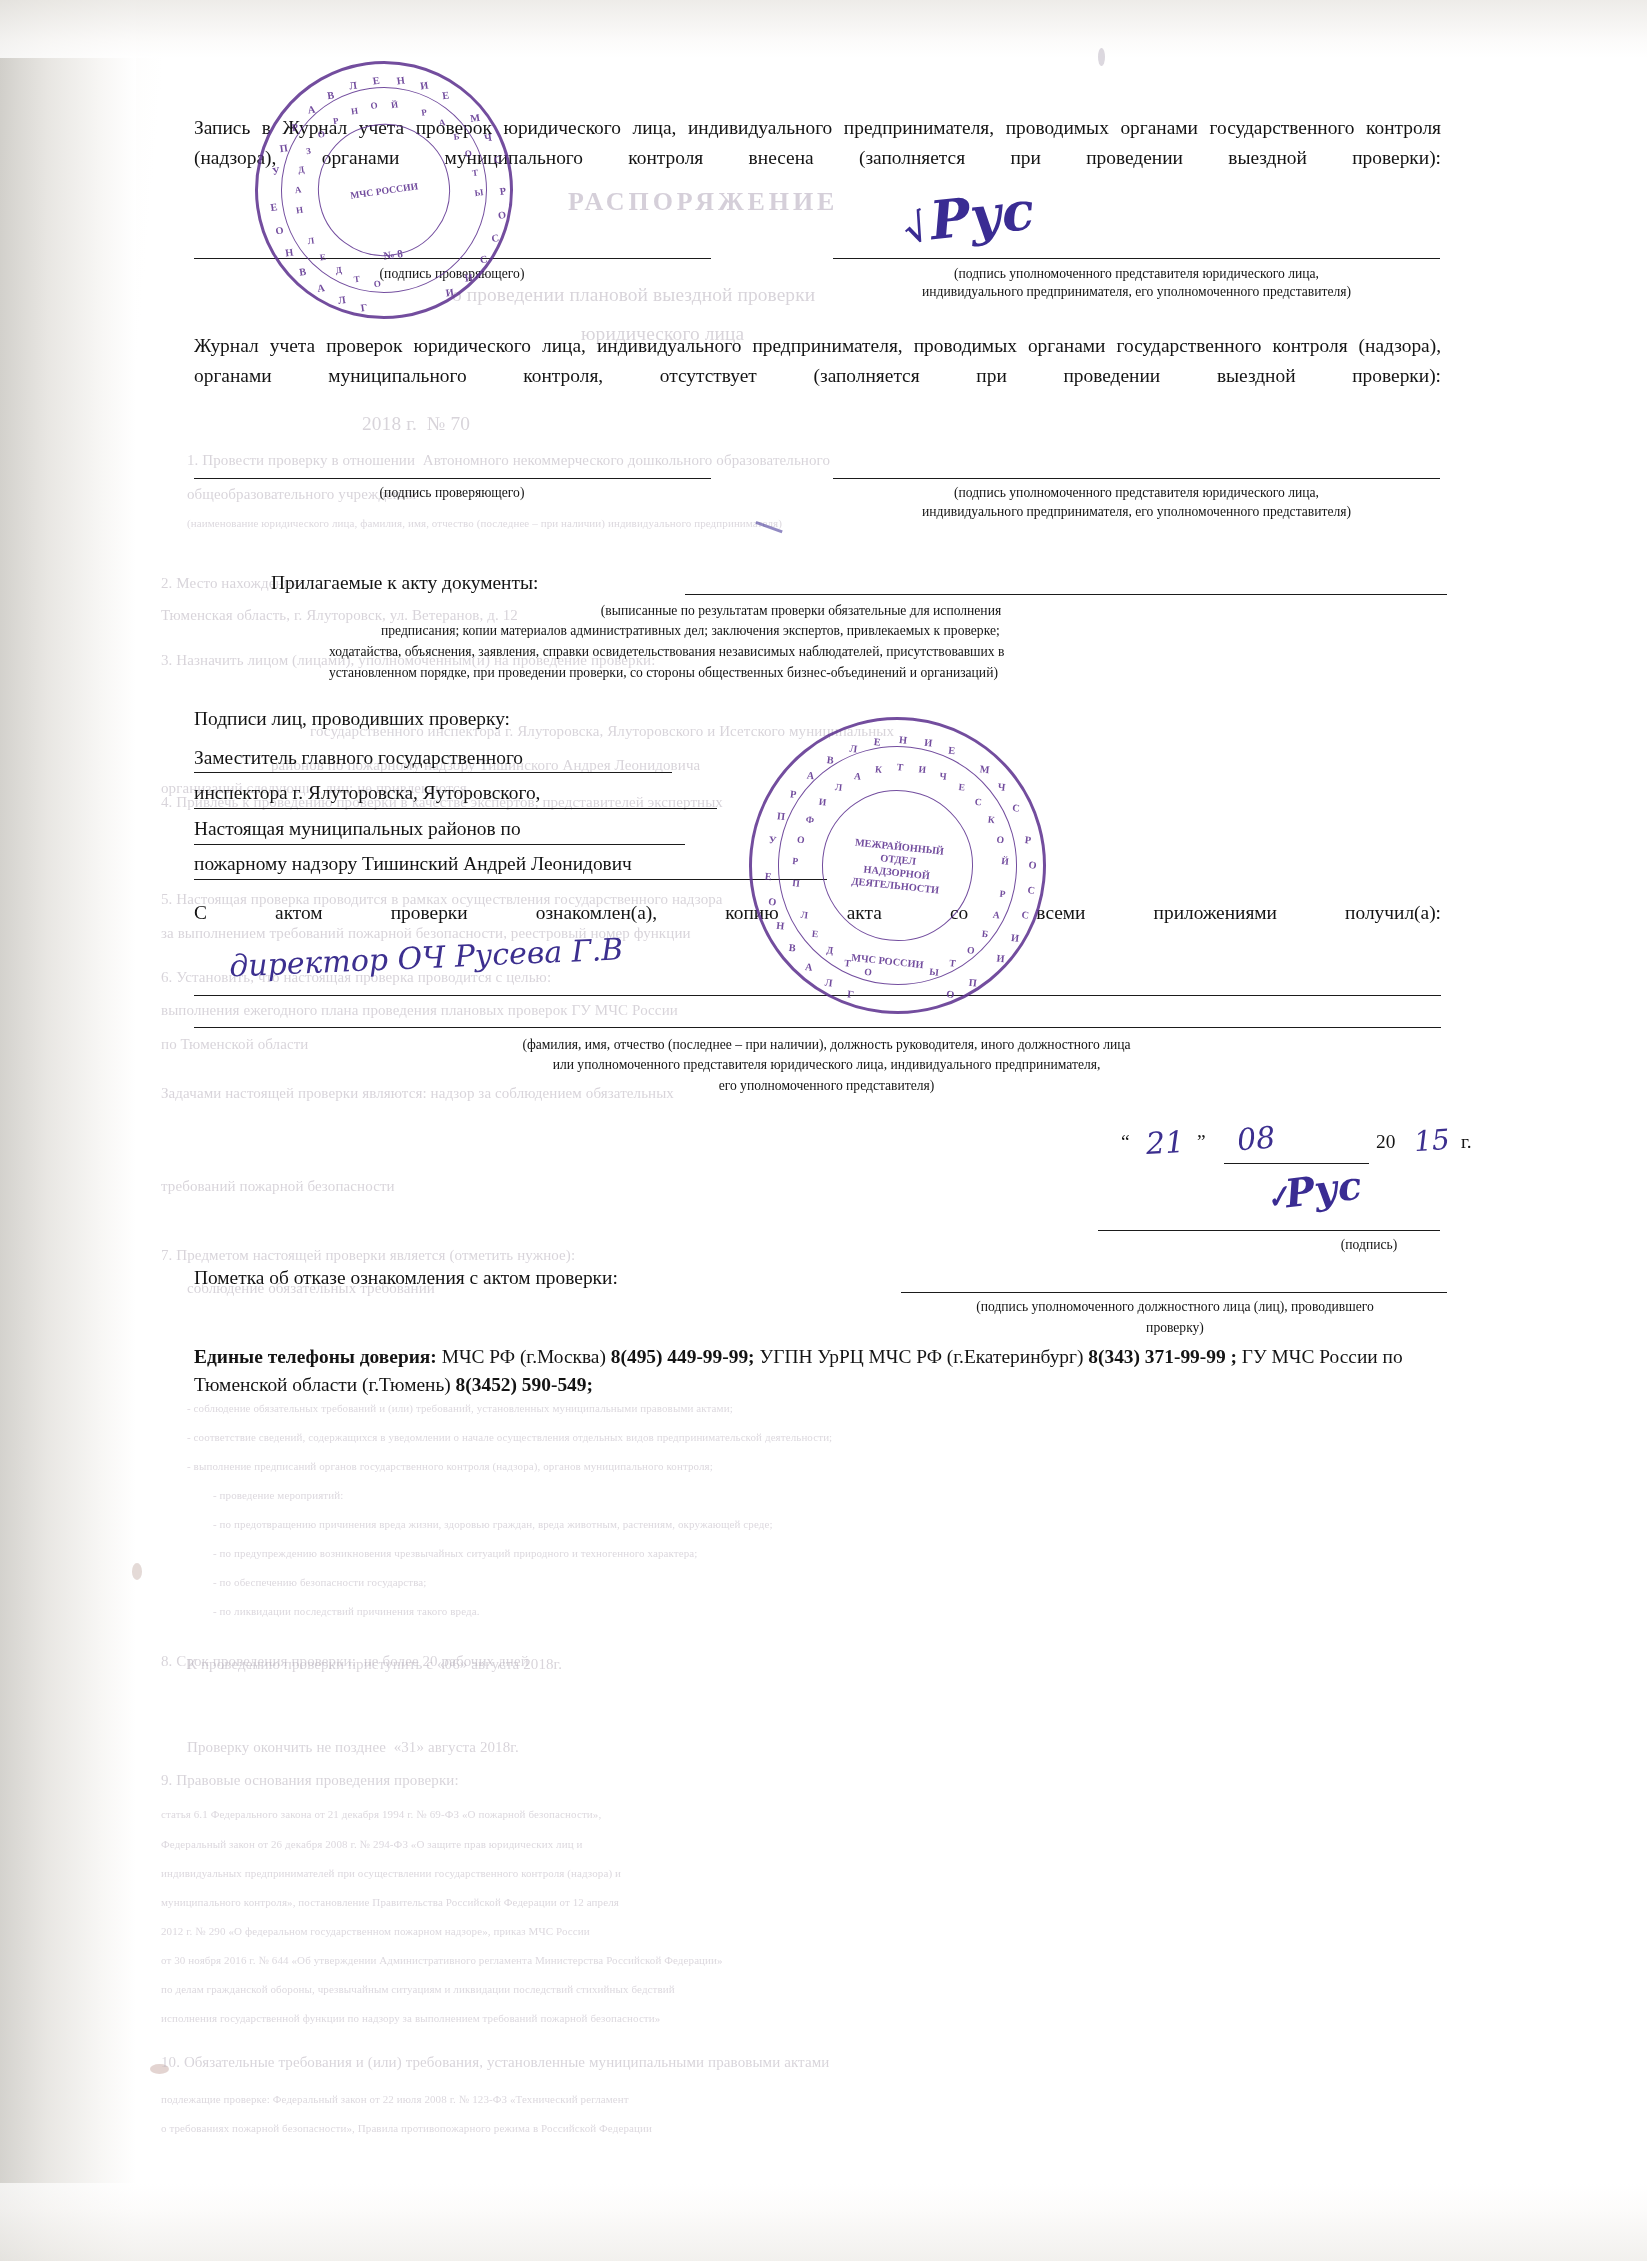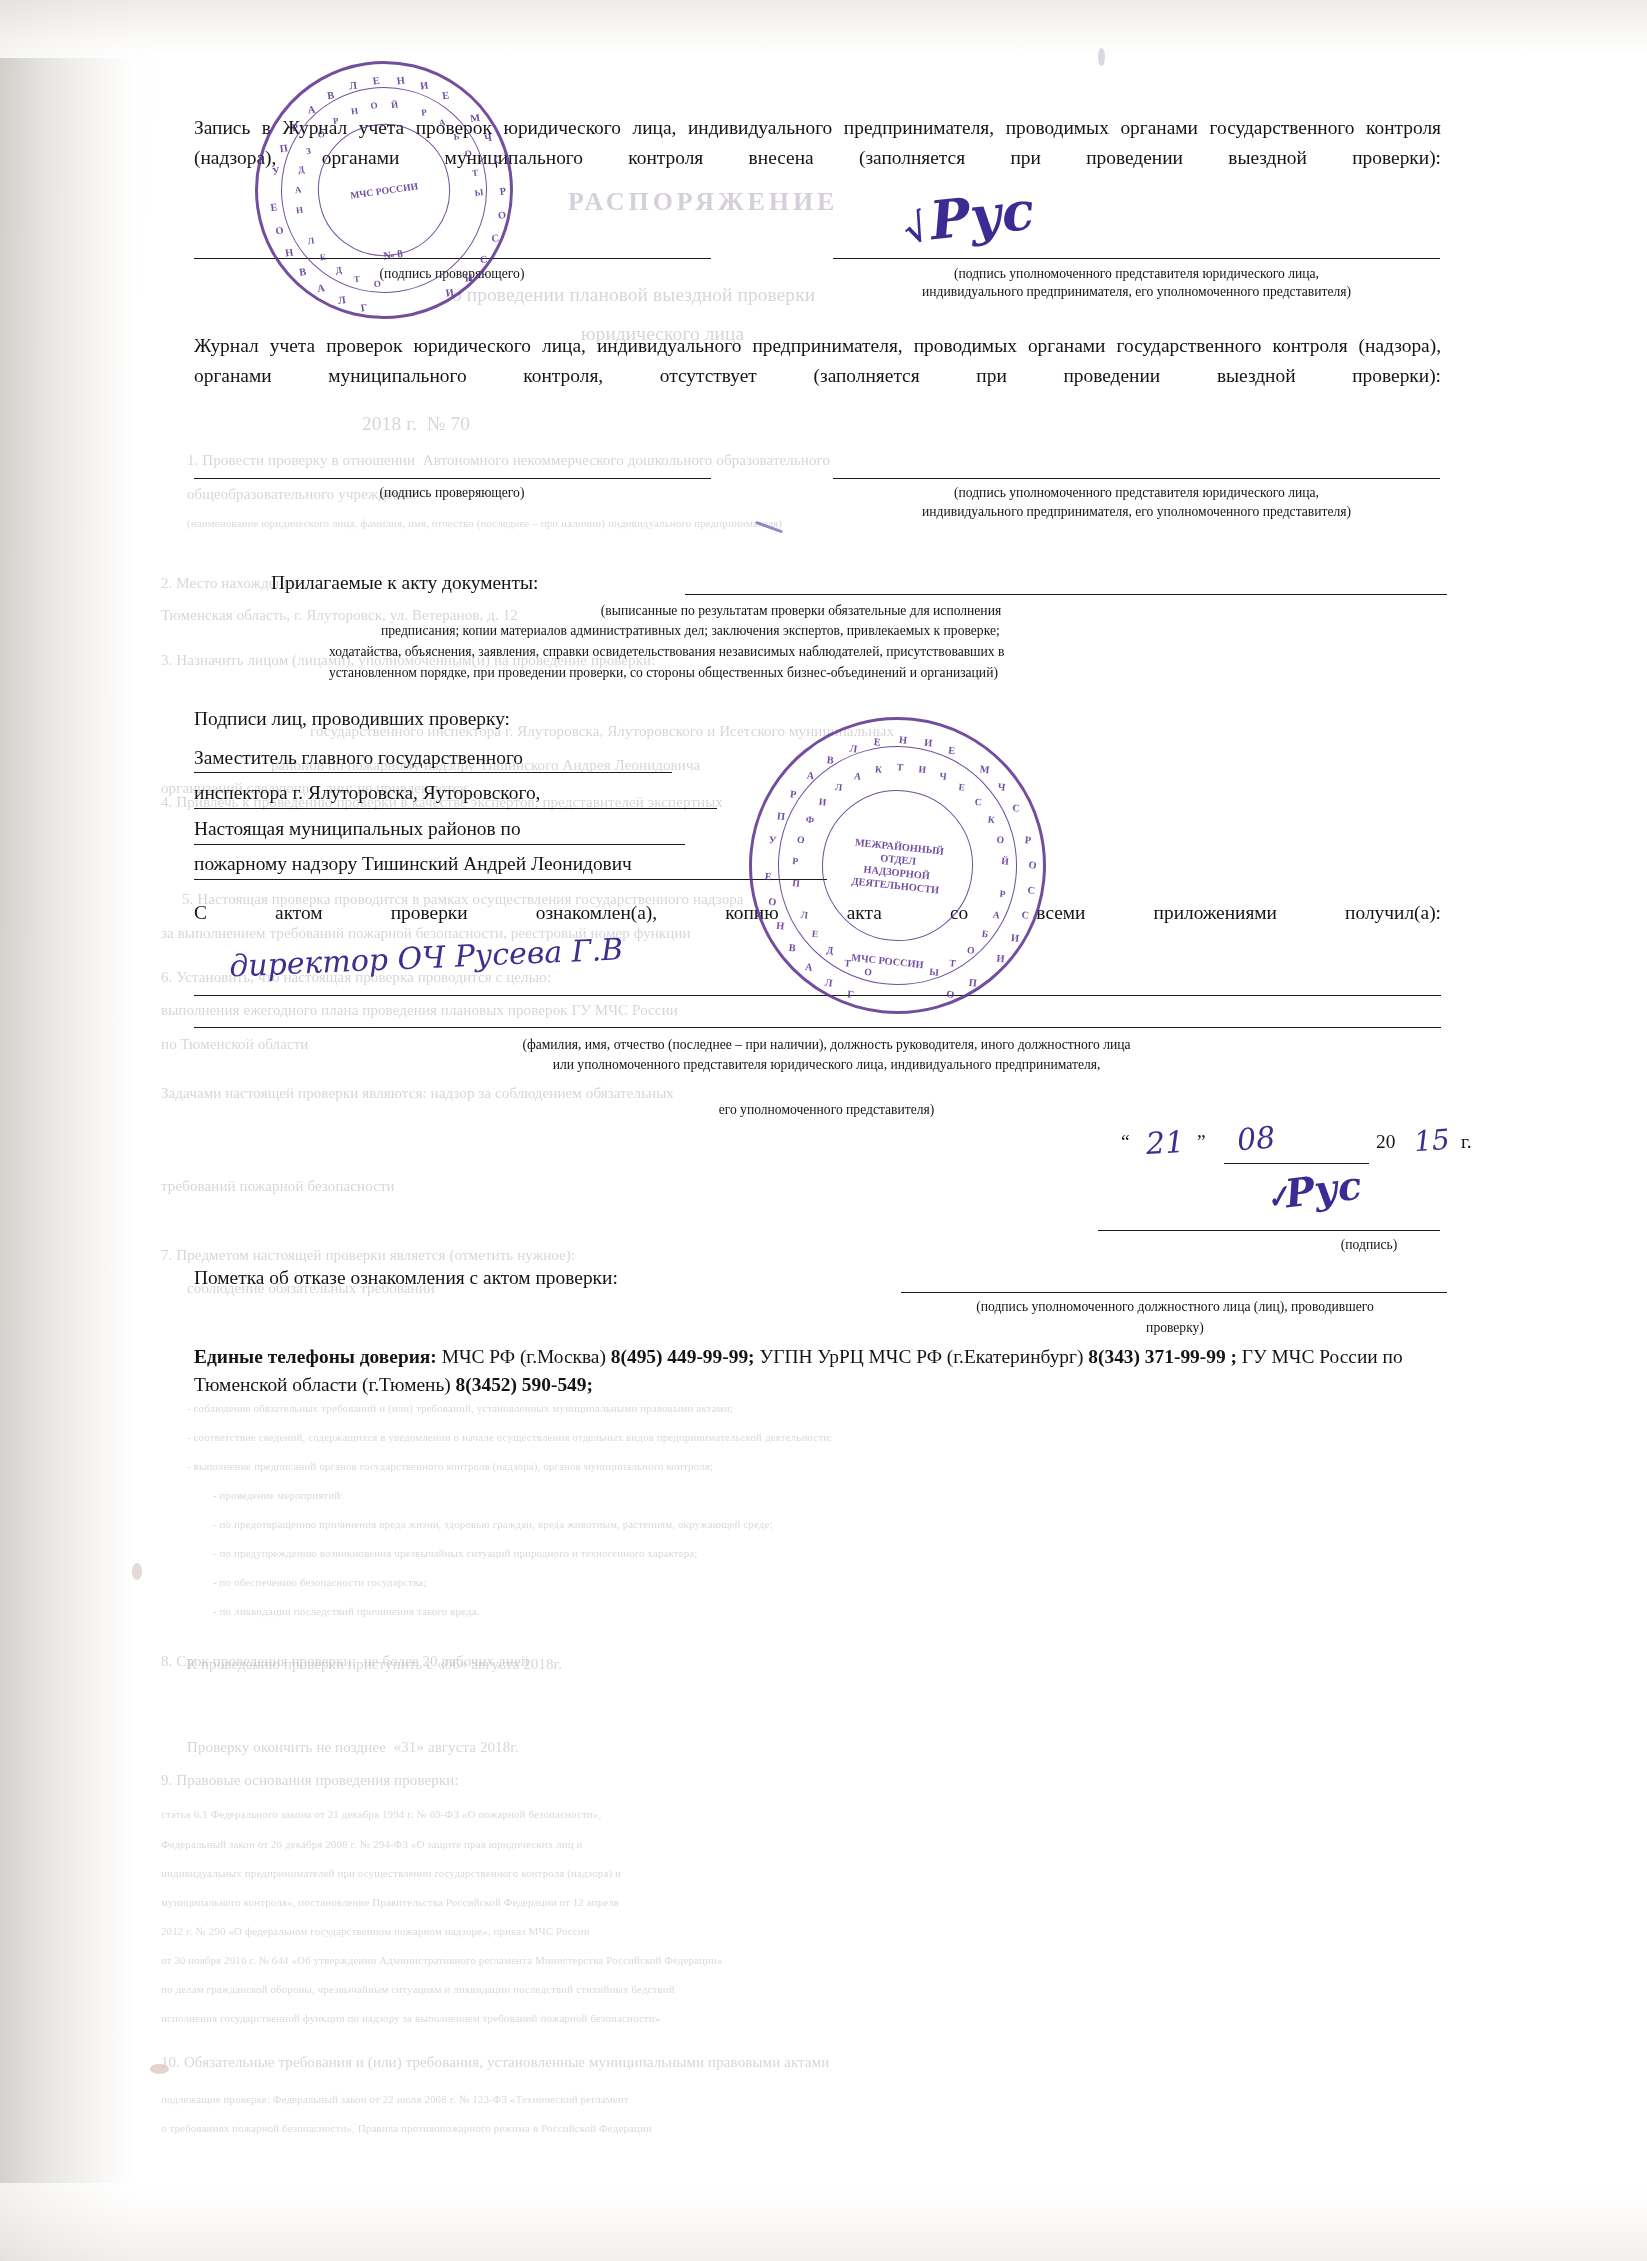--- a/index.html
+++ b/index.html
@@ -145,21 +145,21 @@
   <div class="ghost sm" style="left:187px;top:452px;width:1259px;">1. Провести проверку в отношении  Автономного некоммерческого дошкольного образовательного</div>
   <div class="ghost sm" style="left:187px;top:486px;width:1227px;">общеобразовательного учреждения</div>
   <div class="ghost tiny" style="left:187px;top:517px;width:1227px;">(наименование юридического лица, фамилия, имя, отчество (последнее – при наличии) индивидуального предпринимателя)</div>
   <div class="ghost sm" style="left:161px;top:575px;width:1259px;">2. Место нахождения:</div>
   <div class="ghost sm" style="left:161px;top:607px;width:1259px;">Тюменская область, г. Ялуторовск, ул. Ветеранов, д. 12</div>
   <div class="ghost sm" style="left:161px;top:652px;width:1259px;">3. Назначить лицом (лицами), уполномоченным(и) на проведение проверки:</div>
   <div class="ghost sm" style="left:310px;top:723px;width:1130px;">государственного инспектора г. Ялуторовска, Ялуторовского и Исетского муниципальных</div>
   <div class="ghost sm" style="left:271px;top:757px;width:1150px;">районов по пожарному надзору Тишинского Андрея Леонидовича</div>
   <div class="ghost sm" style="left:161px;top:794px;width:1259px;">4. Привлечь к проведению проверки в качестве экспертов, представителей экспертных</div>
   <div class="ghost sm" style="left:161px;top:780px;width:1259px;">организаций следующих лиц: не привлекаются</div>
-  <div class="ghost sm" style="left:161px;top:891px;width:1259px;margin-left:21px;">5. Настоящая проверка проводится в рамках осуществления государственного надзора</div>
+  <div class="ghost sm" style="left:161px;top:891px;width:1259px;">5. Настоящая проверка проводится в рамках осуществления государственного надзора</div>
   <div class="ghost sm" style="left:161px;top:925px;width:1259px;">за выполнением требований пожарной безопасности, реестровый номер функции</div>
   <div class="ghost sm" style="left:161px;top:969px;width:1259px;">6. Установить, что настоящая проверка проводится с целью:</div>
   <div class="ghost sm" style="left:161px;top:1002px;width:1259px;">выполнения ежегодного плана проведения плановых проверок ГУ МЧС России</div>
   <div class="ghost sm" style="left:161px;top:1036px;width:1259px;">по Тюменской области</div>
   <div class="ghost sm" style="left:161px;top:1085px;width:1259px;">Задачами настоящей проверки являются: надзор за соблюдением обязательных</div>
   <div class="ghost sm" style="left:161px;top:1178px;width:1259px;">требований пожарной безопасности</div>
   <div class="ghost sm" style="left:161px;top:1247px;width:1259px;">7. Предметом настоящей проверки является (отметить нужное):</div>
   <div class="ghost sm" style="left:187px;top:1280px;width:1259px;">соблюдение обязательных требований</div>
 
   <div class="ghost tiny" style="left:187px;top:1402px;width:1227px;">- соблюдение обязательных требований и (или) требований, установленных муниципальными правовыми актами;</div>
@@ -235,21 +235,21 @@
     <span>С актом проверки ознакомлен(а), копию акта со всеми приложениями получил(а):</span>
   </div>
 
   <div class="wline" style="left:194px;top:995px;width:1247px;"></div>
   <div class="wline" style="left:194px;top:1027px;width:1247px;"></div>
 
   <div class="hand" style="left:229px;top:940px;font-size:30px;transform:rotate(-2.5deg);">директор ОЧ  Русева Г.В</div>
 
   <div class="small" style="left:258px;top:1035px;width:1137px;">(фамилия, имя, отчество (последнее – при наличии), должность руководителя, иного должностного лица</div>
   <div class="small" style="left:258px;top:1055px;width:1137px;">или уполномоченного представителя юридического лица, индивидуального предпринимателя,</div>
-  <div class="small" style="left:258px;top:1076px;width:1137px;margin-top:24px;">его уполномоченного представителя)</div>
+  <div class="small" style="left:258px;top:1076px;width:1137px;">его уполномоченного представителя)</div>
 
   <div class="p" style="left:1121px;top:1127px;width:26px;">“</div>
   <div class="hand" style="left:1146px;top:1125px;font-size:30px;transform:rotate(-3deg);">21</div>
   <div class="p" style="left:1197px;top:1127px;width:26px;">”</div>
   <div class="hand" style="left:1237px;top:1121px;font-size:30px;transform:rotate(-5deg);">08</div>
   <div class="wline" style="left:1224px;top:1163px;width:145px;"></div>
   <div class="p" style="left:1376px;top:1127px;width:45px;text-align:left;">20</div>
   <div class="hand" style="left:1414px;top:1124px;font-size:28px;transform:rotate(-4deg);">15</div>
   <div class="p" style="left:1461px;top:1127px;width:39px;text-align:left;">г.</div>
 

